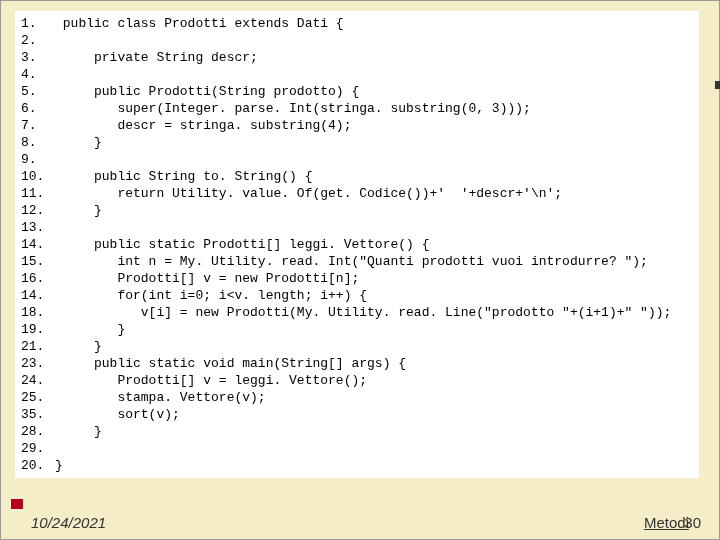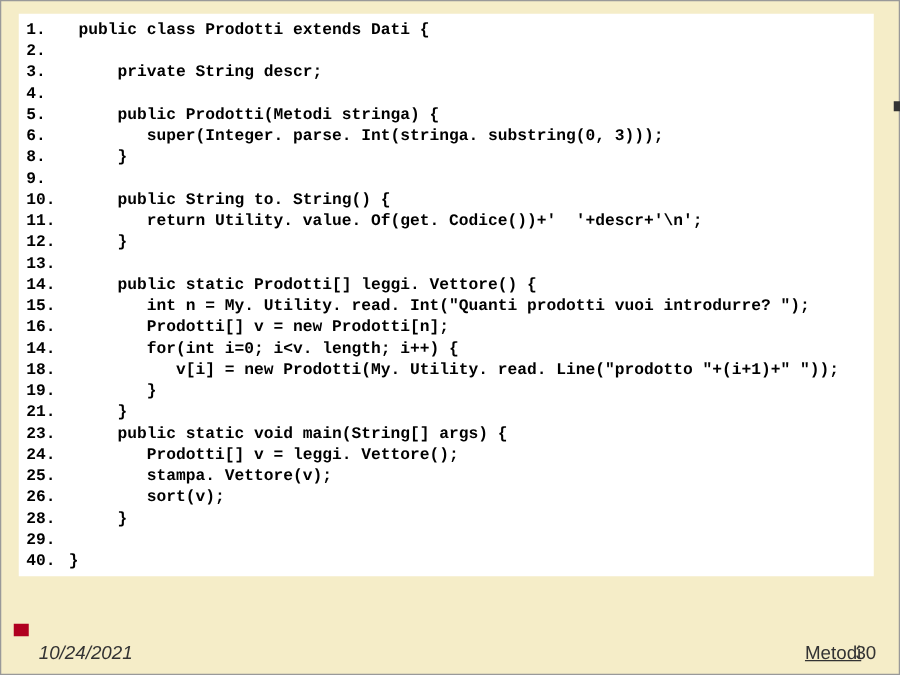--- a/index.html
+++ b/index.html
@@ -25,21 +25,21 @@
     left: 14px;
     right: 20px;
     background: #ffffff;
     padding: 4px 6px;
     box-sizing: border-box;
   }
   .line {
     white-space: pre;
     font-size: 13px;
     line-height: 17px;
-    font-weight: bold;
+    font-weight: normal;
     color: #000;
   }
   .lineno {
     display: inline-block;
     width: 34px;
   }
   .footer {
     position: absolute;
     bottom: 8px;
     left: 14px;
@@ -70,42 +70,43 @@
 </style>
 </head>
 <body>
 
 <div class="slide">
   <div class="code-box" id="code-box">
       <div class="line"><span class="lineno">1.</span><span> public class Prodotti extends Dati {</span></div>
       <div class="line"><span class="lineno">2.</span><span></span></div>
       <div class="line"><span class="lineno">3.</span><span>     private String descr;</span></div>
       <div class="line"><span class="lineno">4.</span><span></span></div>
-      <div class="line"><span class="lineno">5.</span><span>     public Prodotti(Metodi stringa) {</span></div>
+      <div class="line"><span class="lineno">5.</span><span>     public Prodotti(String prodotto) {</span></div>
       <div class="line"><span class="lineno">6.</span><span>        super(Integer. parse. Int(stringa. substring(0, 3)));</span></div>
+      <div class="line"><span class="lineno">7.</span><span>        descr = stringa. substring(4);</span></div>
       <div class="line"><span class="lineno">8.</span><span>     }</span></div>
       <div class="line"><span class="lineno">9.</span><span></span></div>
       <div class="line"><span class="lineno">10.</span><span>     public String to. String() {</span></div>
       <div class="line"><span class="lineno">11.</span><span>        return Utility. value. Of(get. Codice())+'  '+descr+'\n';</span></div>
       <div class="line"><span class="lineno">12.</span><span>     }</span></div>
       <div class="line"><span class="lineno">13.</span><span></span></div>
       <div class="line"><span class="lineno">14.</span><span>     public static Prodotti[] leggi. Vettore() {</span></div>
       <div class="line"><span class="lineno">15.</span><span>        int n = My. Utility. read. Int("Quanti prodotti vuoi introdurre? ");</span></div>
       <div class="line"><span class="lineno">16.</span><span>        Prodotti[] v = new Prodotti[n];</span></div>
       <div class="line"><span class="lineno">14.</span><span>        for(int i=0; i&lt;v. length; i++) {</span></div>
       <div class="line"><span class="lineno">18.</span><span>           v[i] = new Prodotti(My. Utility. read. Line("prodotto "+(i+1)+" "));</span></div>
       <div class="line"><span class="lineno">19.</span><span>        }</span></div>
       <div class="line"><span class="lineno">21.</span><span>     }</span></div>
       <div class="line"><span class="lineno">23.</span><span>     public static void main(String[] args) {</span></div>
       <div class="line"><span class="lineno">24.</span><span>        Prodotti[] v = leggi. Vettore();</span></div>
       <div class="line"><span class="lineno">25.</span><span>        stampa. Vettore(v);</span></div>
-      <div class="line"><span class="lineno">26.</span><span>        sort(v);</span></div>
+      <div class="line"><span class="lineno">35.</span><span>        sort(v);</span></div>
       <div class="line"><span class="lineno">28.</span><span>     }</span></div>
       <div class="line"><span class="lineno">29.</span><span></span></div>
-      <div class="line"><span class="lineno">40.</span><span>}</span></div>
+      <div class="line"><span class="lineno">20.</span><span>}</span></div>
     </div>
   <div class="accent"></div>
   <div class="side-marks"></div>
   <div class="footer">
     <span class="date">10/24/2021</span>
     <span class="title">Metodi</span>
     <span class="num">30</span>
   </div>
 </div>
 

